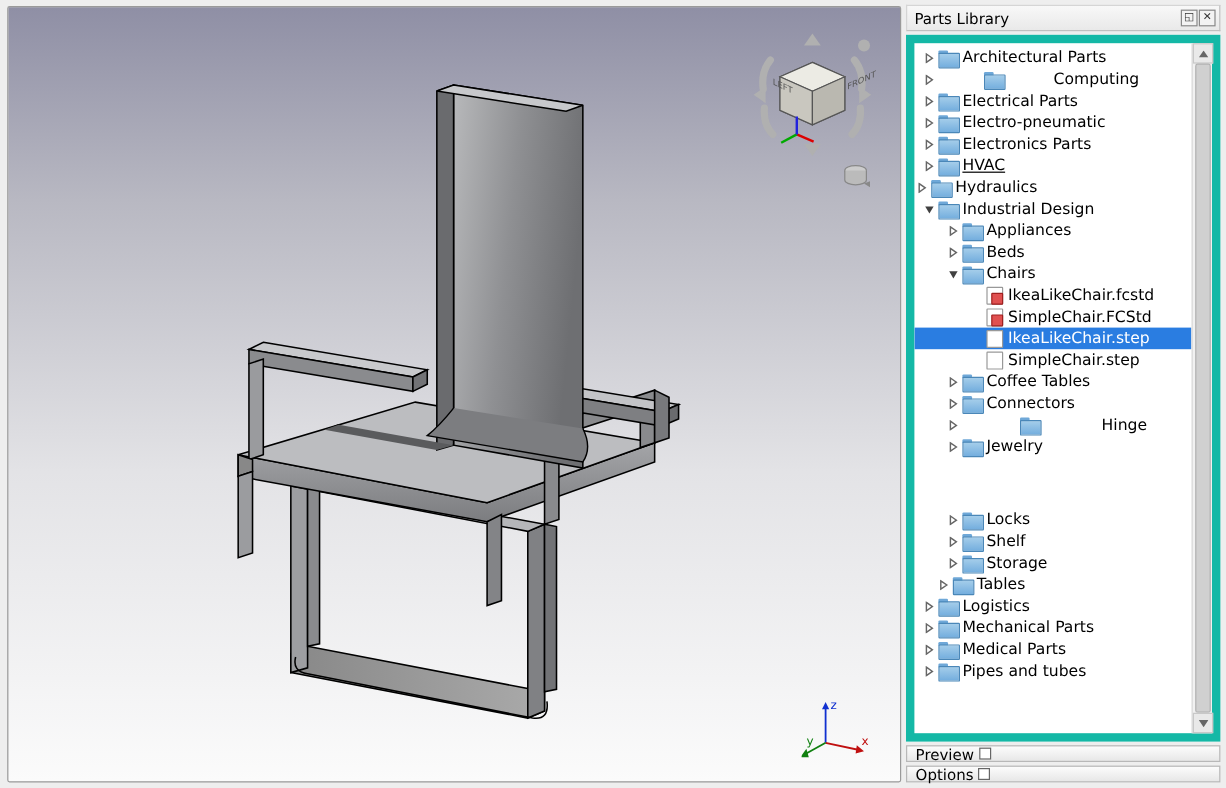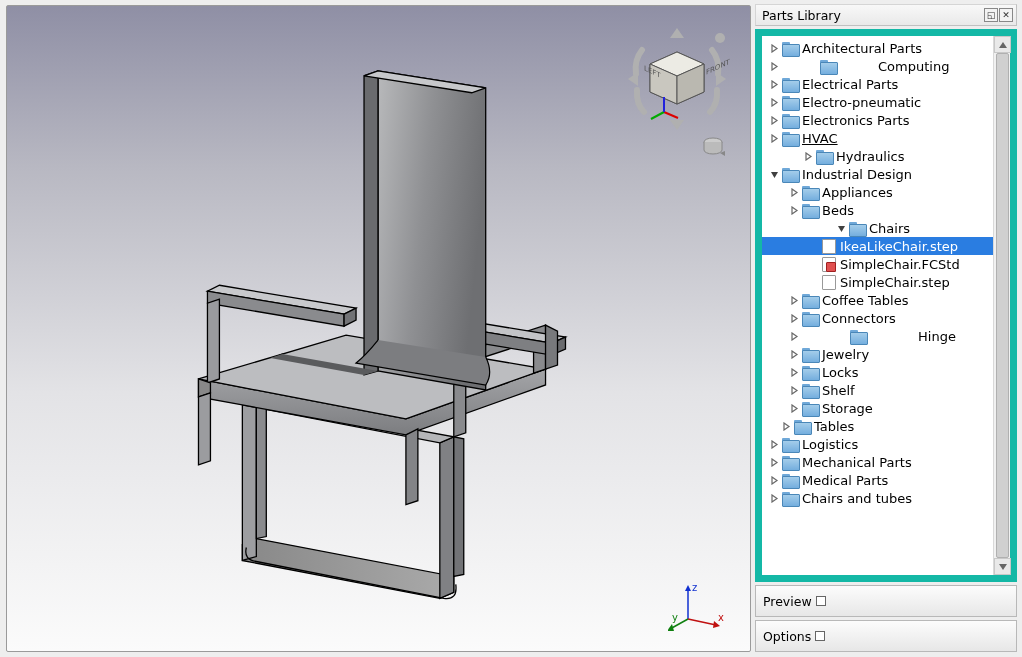--- a/index.html
+++ b/index.html
@@ -28,21 +28,21 @@
   .row{display:flex;align-items:center;height:18px;white-space:nowrap;cursor:default}
   .row.sel{background:#2a7de1;color:#fff}
   .arrow{width:12px;height:12px;margin-right:2px;flex:0 0 12px;display:flex;align-items:center;justify-content:center}
   .arrow svg{display:block}
   .folder{width:16px;height:13px;margin-right:4px;flex:0 0 16px;position:relative}
   .folder::before{content:"";position:absolute;top:0;left:0;width:8px;height:3px;background:#6fa8d8;border-radius:1px 1px 0 0}
   .folder::after{content:"";position:absolute;top:2px;left:0;width:16px;height:11px;background:linear-gradient(180deg,#a4cdea,#74aede);border:1px solid #4a87b8;border-radius:1px}
   .file{width:14px;height:15px;margin-right:4px;flex:0 0 14px;background:#fff;border:1px solid #999;border-radius:1px;position:relative}
   .file.fc::after{content:"";position:absolute;right:-1px;bottom:-1px;width:8px;height:8px;background:#e05050;border:1px solid #a02020;border-radius:1px}
   .label{font-size:13px}
-  .bottom-btn{height:32px;border:1px solid #b8b8b8;background:linear-gradient(180deg,#fcfcfc,#e7e7e7);display:flex;align-items:center;padding:0 7px;font-size:12.5px;gap:4px}
+  .bottom-btn{height:14px;border:1px solid #b8b8b8;background:linear-gradient(180deg,#fcfcfc,#e7e7e7);display:flex;align-items:center;padding:0 7px;font-size:12.5px;gap:4px}
   .checkbox{width:10px;height:10px;border:1px solid #666;background:#fff}
 </style>
 </head>
 <body>
 
 <div class="app">
 
   <div class="viewport">
     <svg class="scene" viewBox="0 0 745 647">
       <defs>
@@ -216,21 +216,21 @@
             </div>
             <div class="row" style="padding-left: 6px; text-decoration: underline;">
               <span class="arrow">
                 <svg width="9" height="9">
                   <path d="M2 1 L7 4.5 L2 8 Z" fill="none" stroke="#676767" stroke-width="1.2"></path>
                 </svg>
               </span>
               <span class="folder"></span>
               <span class="label">HVAC</span>
             </div>
-            <div class="row" style="padding-left: 0; margin-left: 40px;">
+            <div class="row" style="padding-left: 0;">
               <span class="arrow">
                 <svg width="9" height="9">
                   <path d="M2 1 L7 4.5 L2 8 Z" fill="none" stroke="#676767" stroke-width="1.2"></path>
                 </svg>
               </span>
               <span class="folder"></span>
               <span class="label">Hydraulics</span>
             </div>
             <div class="row" style="padding-left: 6px;">
               <span class="arrow">
@@ -252,41 +252,46 @@
             </div>
             <div class="row" style="padding-left: 26px;">
               <span class="arrow">
                 <svg width="9" height="9">
                   <path d="M2 1 L7 4.5 L2 8 Z" fill="none" stroke="#676767" stroke-width="1.2"></path>
                 </svg>
               </span>
               <span class="folder"></span>
               <span class="label">Beds</span>
             </div>
-            <div class="row" style="padding-left: 26px; margin-left: 47px;">
+            <div class="row" style="padding-left: 26px;">
               <span class="arrow">
                 <svg width="9" height="9">
                   <path d="M1 2 L8 2 L4.5 8 Z" fill="#404040"></path>
                 </svg>
               </span>
               <span class="folder"></span>
               <span class="label">Chairs</span>
+            </div>
+            <div class="row" style="padding-left: 46px;">
+              <span class="arrow"></span>
+              <span class="file fc"></span>
+              <span class="label">IkeaLikeChair.fcstd</span>
+            </div>
+            <div class="row" style="padding-left: 46px;">
+              <span class="arrow"></span>
+              <span class="file fc"></span>
+              <span class="label">SimpleChair.FCStd</span>
             </div>
             <div class="row sel" style="padding-left: 46px;">
               <span class="arrow"></span>
               <span class="file"></span>
               <span class="label">IkeaLikeChair.step</span>
             </div>
             <div class="row" style="padding-left: 46px;">
               <span class="arrow"></span>
-              <span class="file fc"></span>
-              <span class="label">SimpleChair.FCStd</span>
-            </div>
-            <div class="row" style="padding-left: 46px;">
-              <span class="arrow"></span>
               <span class="file"></span>
               <span class="label">SimpleChair.step</span>
             </div>
             <div class="row" style="padding-left: 26px;">
               <span class="arrow">
                 <svg width="9" height="9">
                   <path d="M2 1 L7 4.5 L2 8 Z" fill="none" stroke="#676767" stroke-width="1.2"></path>
                 </svg>
               </span>
               <span class="folder"></span>
@@ -312,21 +317,21 @@
             </div>
             <div class="row" style="padding-left: 26px;">
               <span class="arrow">
                 <svg width="9" height="9">
                   <path d="M2 1 L7 4.5 L2 8 Z" fill="none" stroke="#676767" stroke-width="1.2"></path>
                 </svg>
               </span>
               <span class="folder"></span>
               <span class="label">Jewelry</span>
             </div>
-            <div class="row" style="padding-left: 26px;">
+            <div class="row" style="padding-left: 26px; margin-top: 43px;">
               <span class="arrow">
                 <svg width="9" height="9">
                   <path d="M2 1 L7 4.5 L2 8 Z" fill="none" stroke="#676767" stroke-width="1.2"></path>
                 </svg>
               </span>
               <span class="folder"></span>
               <span class="label">Locks</span>
             </div>
             <div class="row" style="padding-left: 26px;">
               <span class="arrow">
@@ -382,21 +387,21 @@
               <span class="folder"></span>
               <span class="label">Medical Parts</span>
             </div>
             <div class="row" style="padding-left: 6px;">
               <span class="arrow">
                 <svg width="9" height="9">
                   <path d="M2 1 L7 4.5 L2 8 Z" fill="none" stroke="#676767" stroke-width="1.2"></path>
                 </svg>
               </span>
               <span class="folder"></span>
-              <span class="label">Chairs and tubes</span>
+              <span class="label">Pipes and tubes</span>
             </div>
           </div>
       </div>
       <div class="scrollbar">
         <div class="scrollbtn up">
             <svg width="8" height="6">
               <path d="M4 0 L8 6 L0 6 Z" fill="#666"></path>
             </svg>
           </div>
         <div class="scrollthumb"></div>

